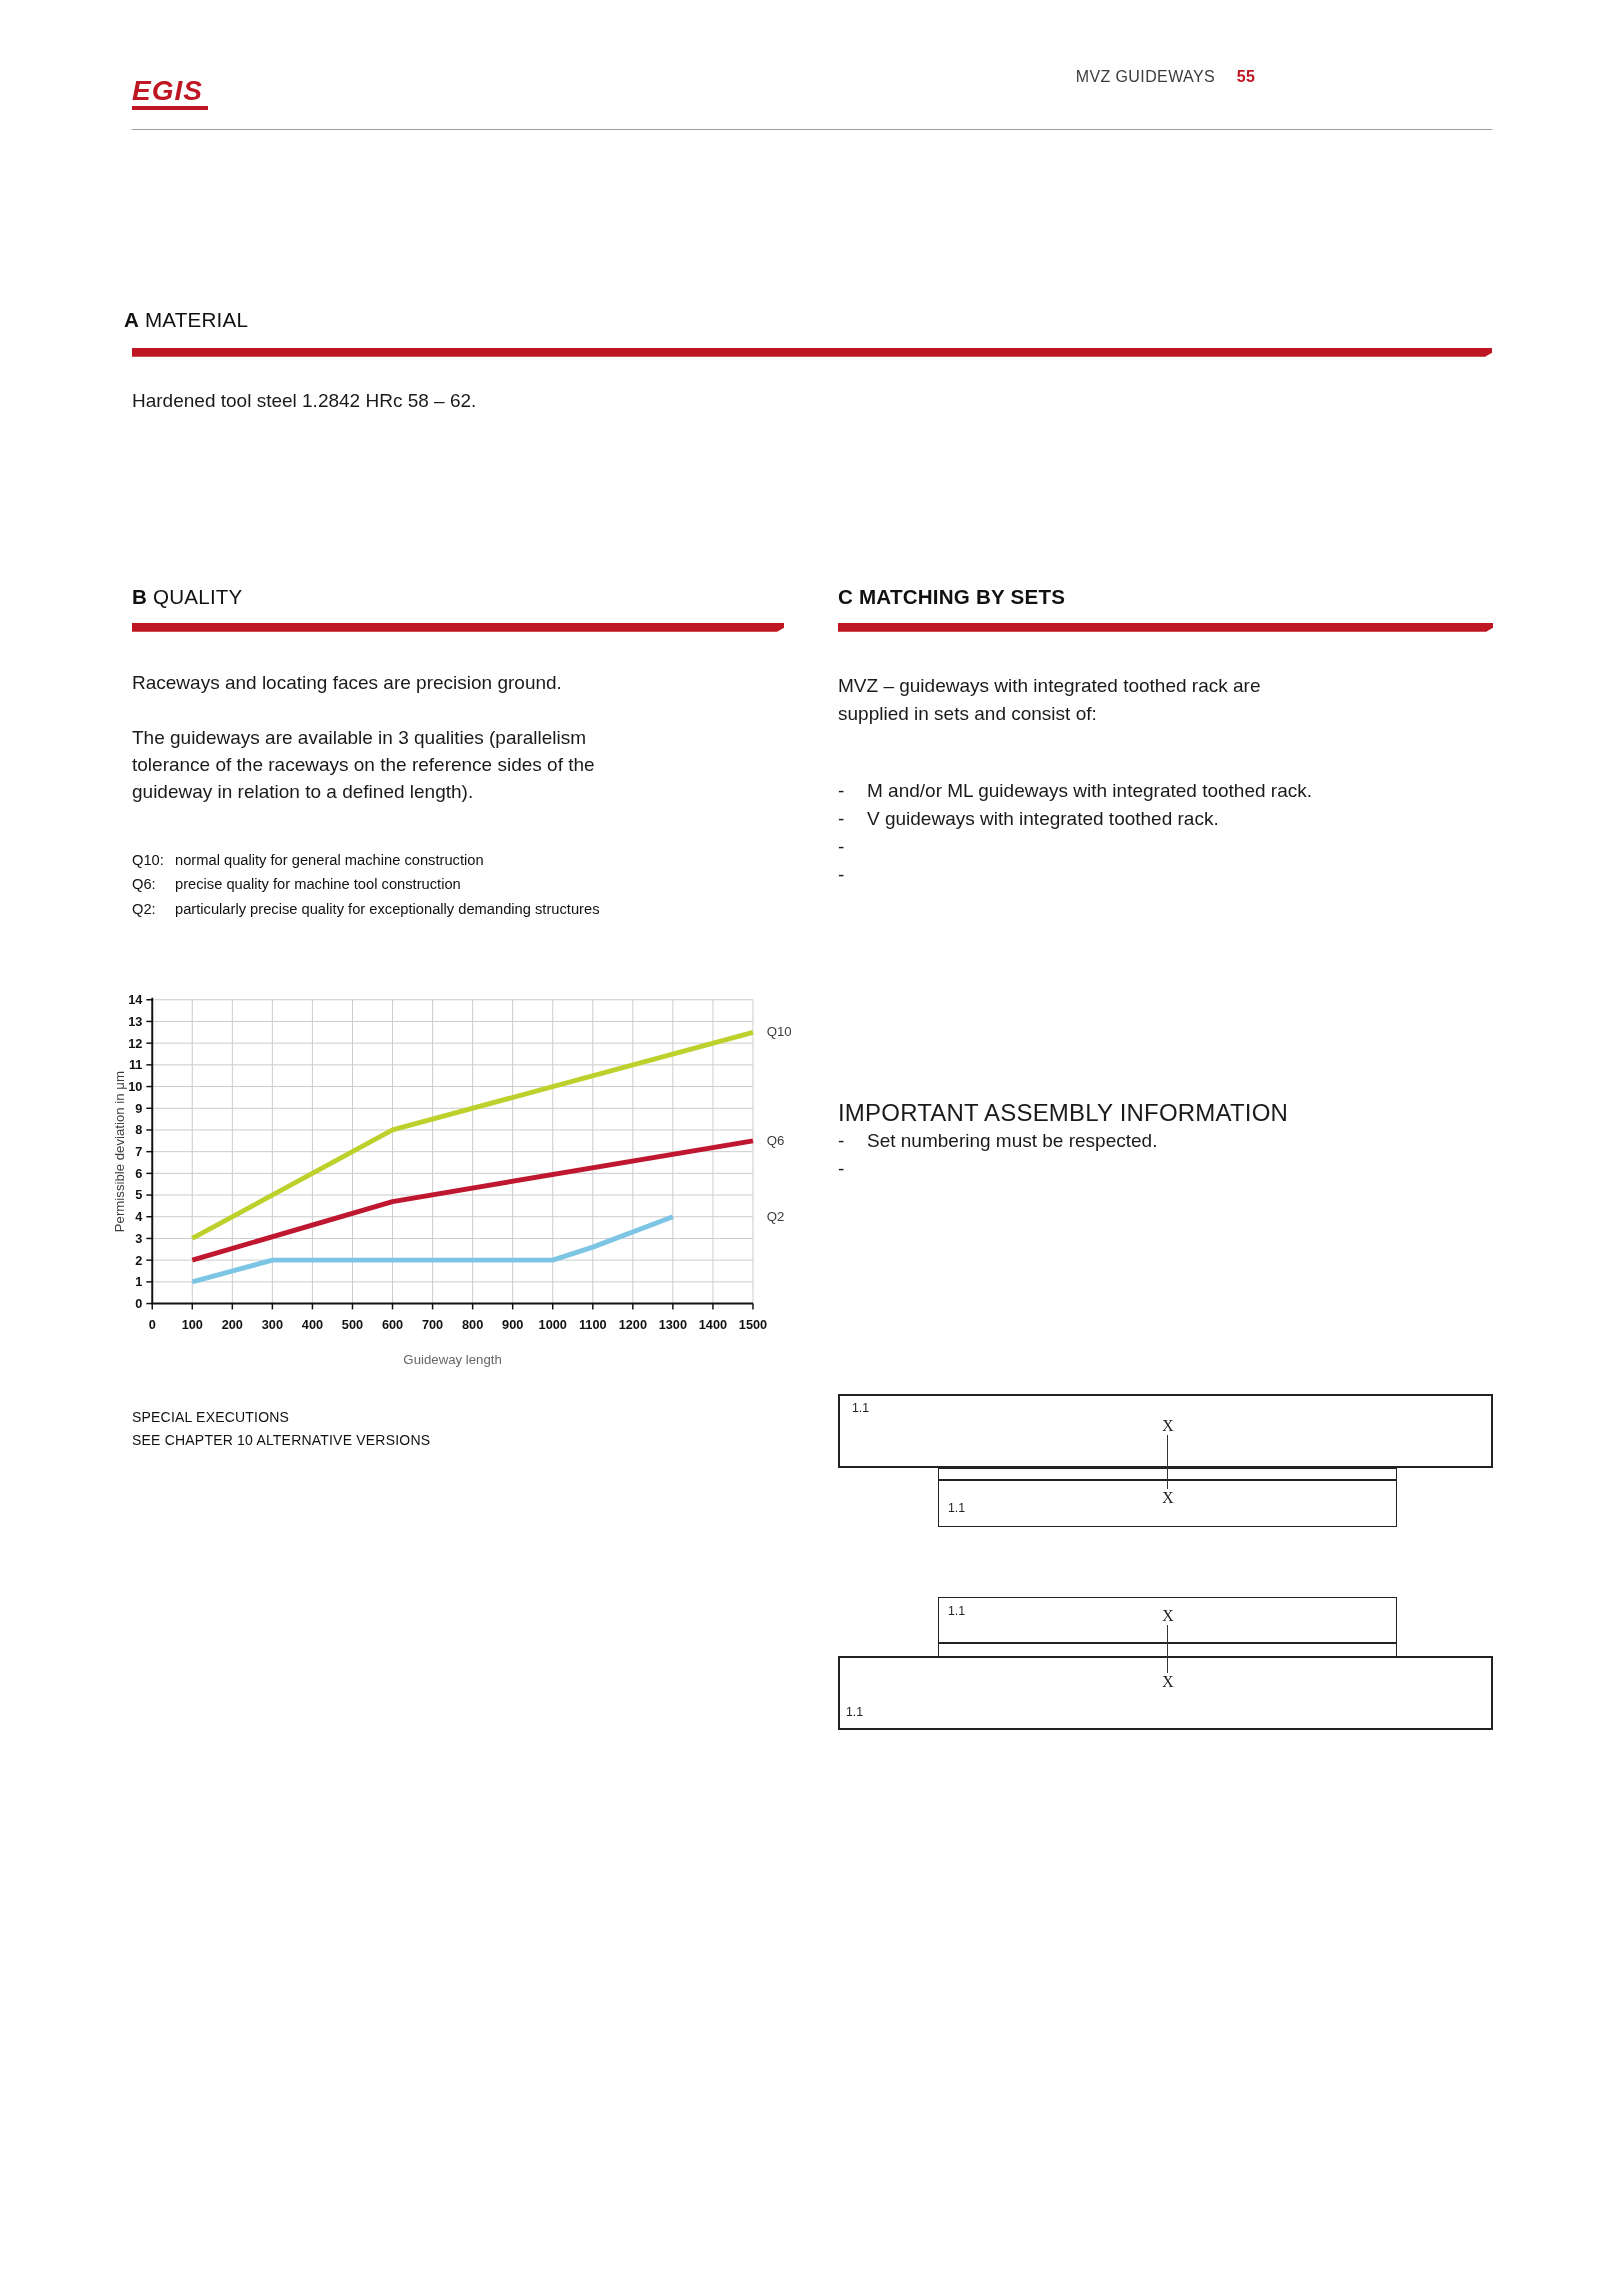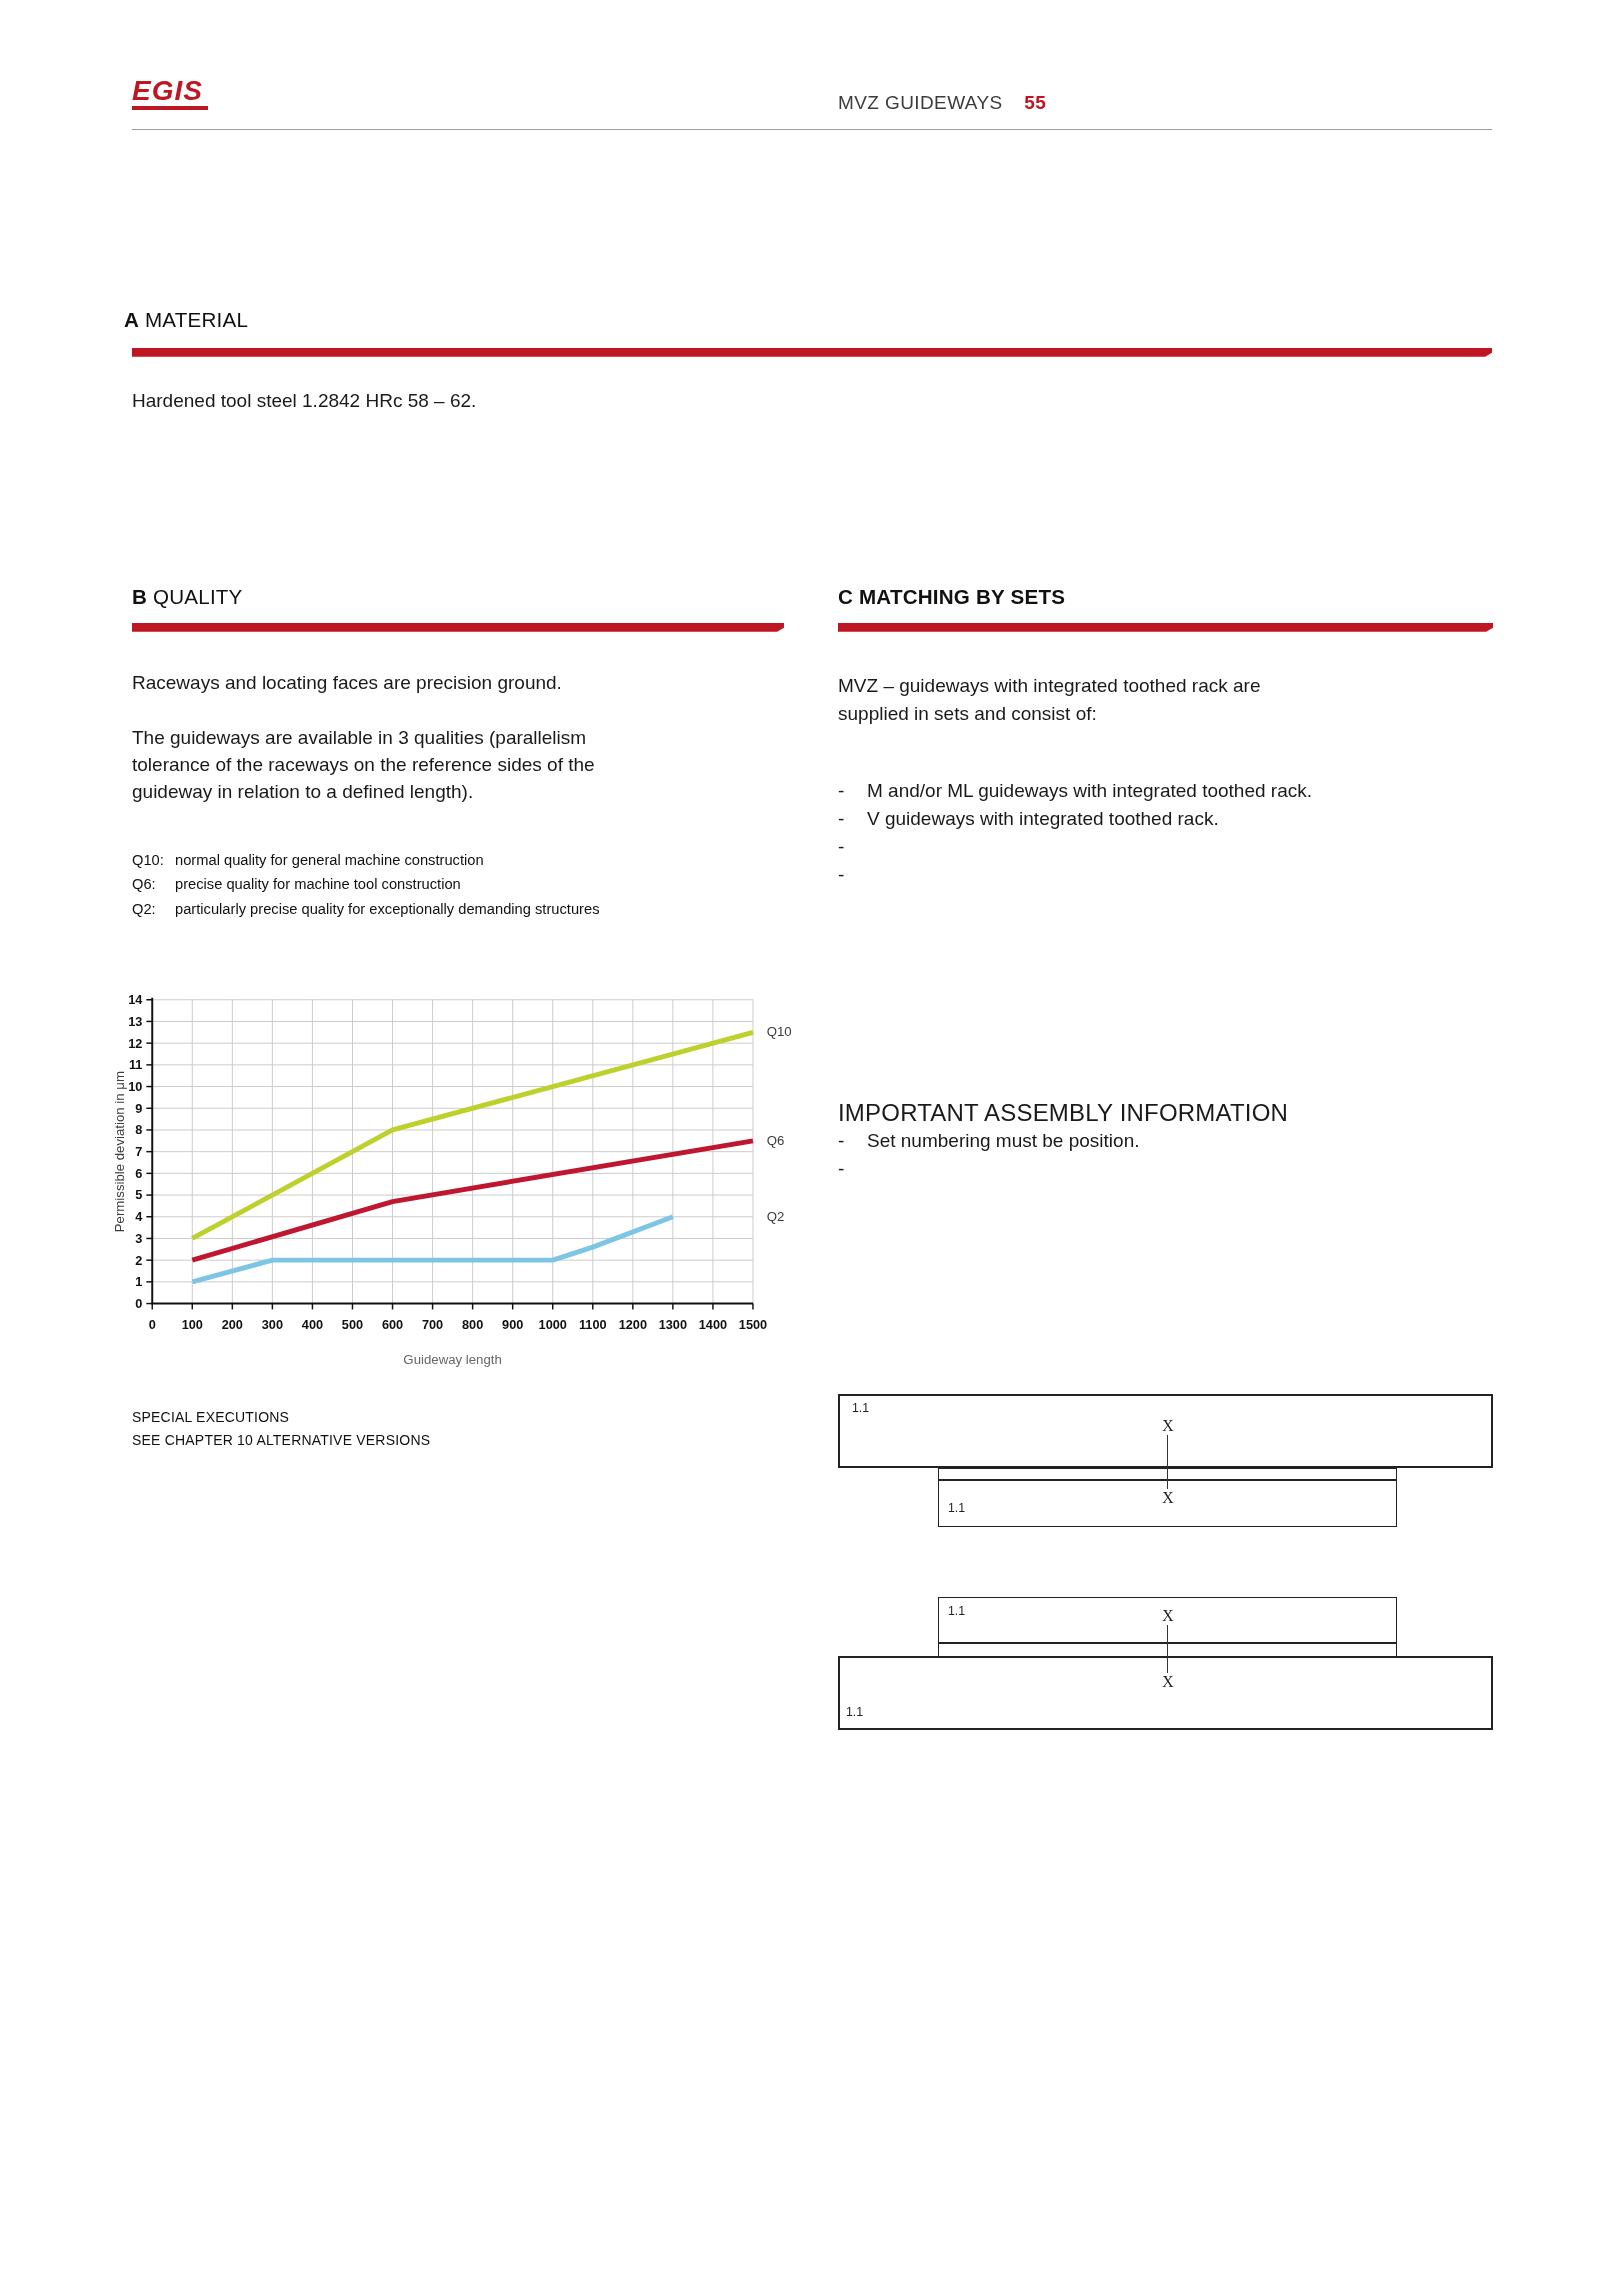--- a/index.html
+++ b/index.html
@@ -6,21 +6,21 @@
   *{ margin:0; padding:0; box-sizing:border-box; }
   html,body{ background:#ffffff; }
   body{ font-family:"Liberation Sans", sans-serif; color:#1a1a1a; }
   .page{ position:relative; width:1621px; height:2293px; background:#ffffff; overflow:hidden; }
   .abs{ position:absolute; }
 
   
   .logo{ left:132px; top:76px; font-size:28px; font-weight:700; font-style:italic;
          color:var(--red); border-bottom:4.9px solid var(--red); padding:0 4.9px 1px 0;
          letter-spacing:1px; line-height:1.05; }
-  .header-right{ left:838px; top:92px; width:655px; text-align:left; font-size:19px;
+  .header-right{ left:838px; top:68px; width:655px; text-align:center; font-size:16px;
                  color:#3c3c3c; letter-spacing:0.4px; }
   .pagenum{ color:var(--red); font-weight:700; margin-left:21.6px; }
   .header-rule{ left:132px; top:129px; width:1360px; height:1px; background:#9c9c9c; }
 
   
   .sec-head{ font-size:20.6px; color:#111; letter-spacing:0.2px; }
   .sec-head .letter{ font-weight:700; }
   .sec-head.allbold{ font-weight:700; }
   .redbar{ height:8.8px; background:var(--red);
            clip-path:polygon(0 0,100% 0,100% 55%,calc(100% - 6.9px) 100%,0 100%); }
@@ -251,21 +251,21 @@
     </div>
     <div class="bullet">
       <span class="dash">-</span>
     </div>
   </div>
 
   <div class="abs" id="assembly-head">IMPORTANT ASSEMBLY INFORMATION</div>
   <div class="abs" id="assembly-bullets">
     <div class="bullet">
       <span class="dash">-</span>
-      <span class="btext">Set numbering must be position.</span>
+      <span class="btext">Set numbering must be respected.</span>
     </div>
     <div class="bullet">
       <span class="dash">-</span>
     </div>
   </div>
 
   <div class="diag-rect" id="diag1-wide"></div>
   <div class="diag-rect" id="diag1-narrow">
     <div class="diag-inner" id="diag1-inner"></div>
   </div>

